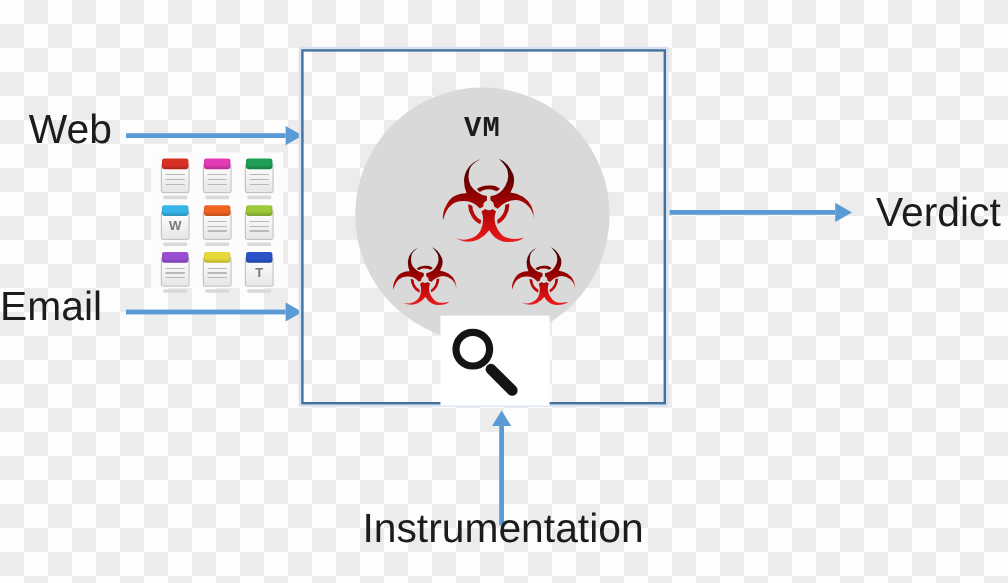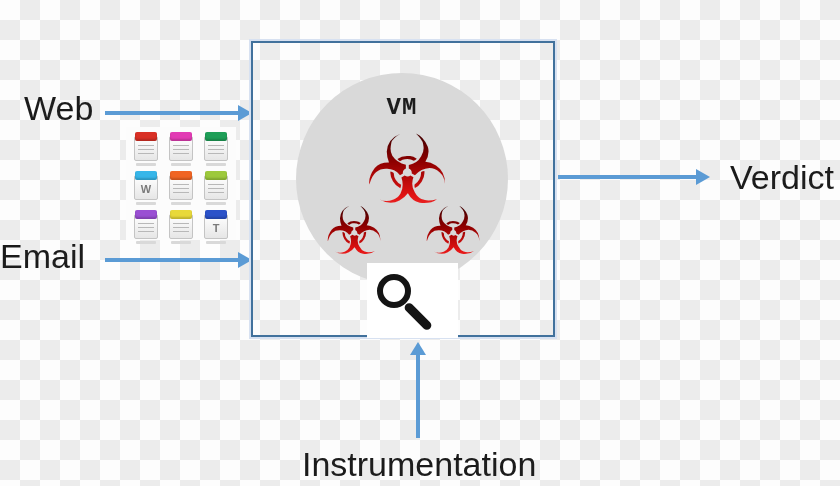--- a/index.html
+++ b/index.html
@@ -187,13 +187,13 @@
 <div class="magnifier-panel"></div>
 <div class="mag-lens"></div>
 <div class="mag-handle"></div>
 
 <div class="hline" style="left:558px;top:175px;width:138px;"></div>
 <div class="head-right" style="left:696px;top:169px;"></div>
 <div class="lbl" style="left:730px;top:157px;">Verdict</div>
 
 <div class="vline" style="left:416px;top:353px;height:85px;"></div>
 <div class="head-up" style="left:410px;top:342px;"></div>
-<div class="lbl" style="left:302px;top:444px;">Instrumentation</div>
+<div class="lbl" style="left:302px;top:421px;">Instrumentation</div>
 
 </body></html>

